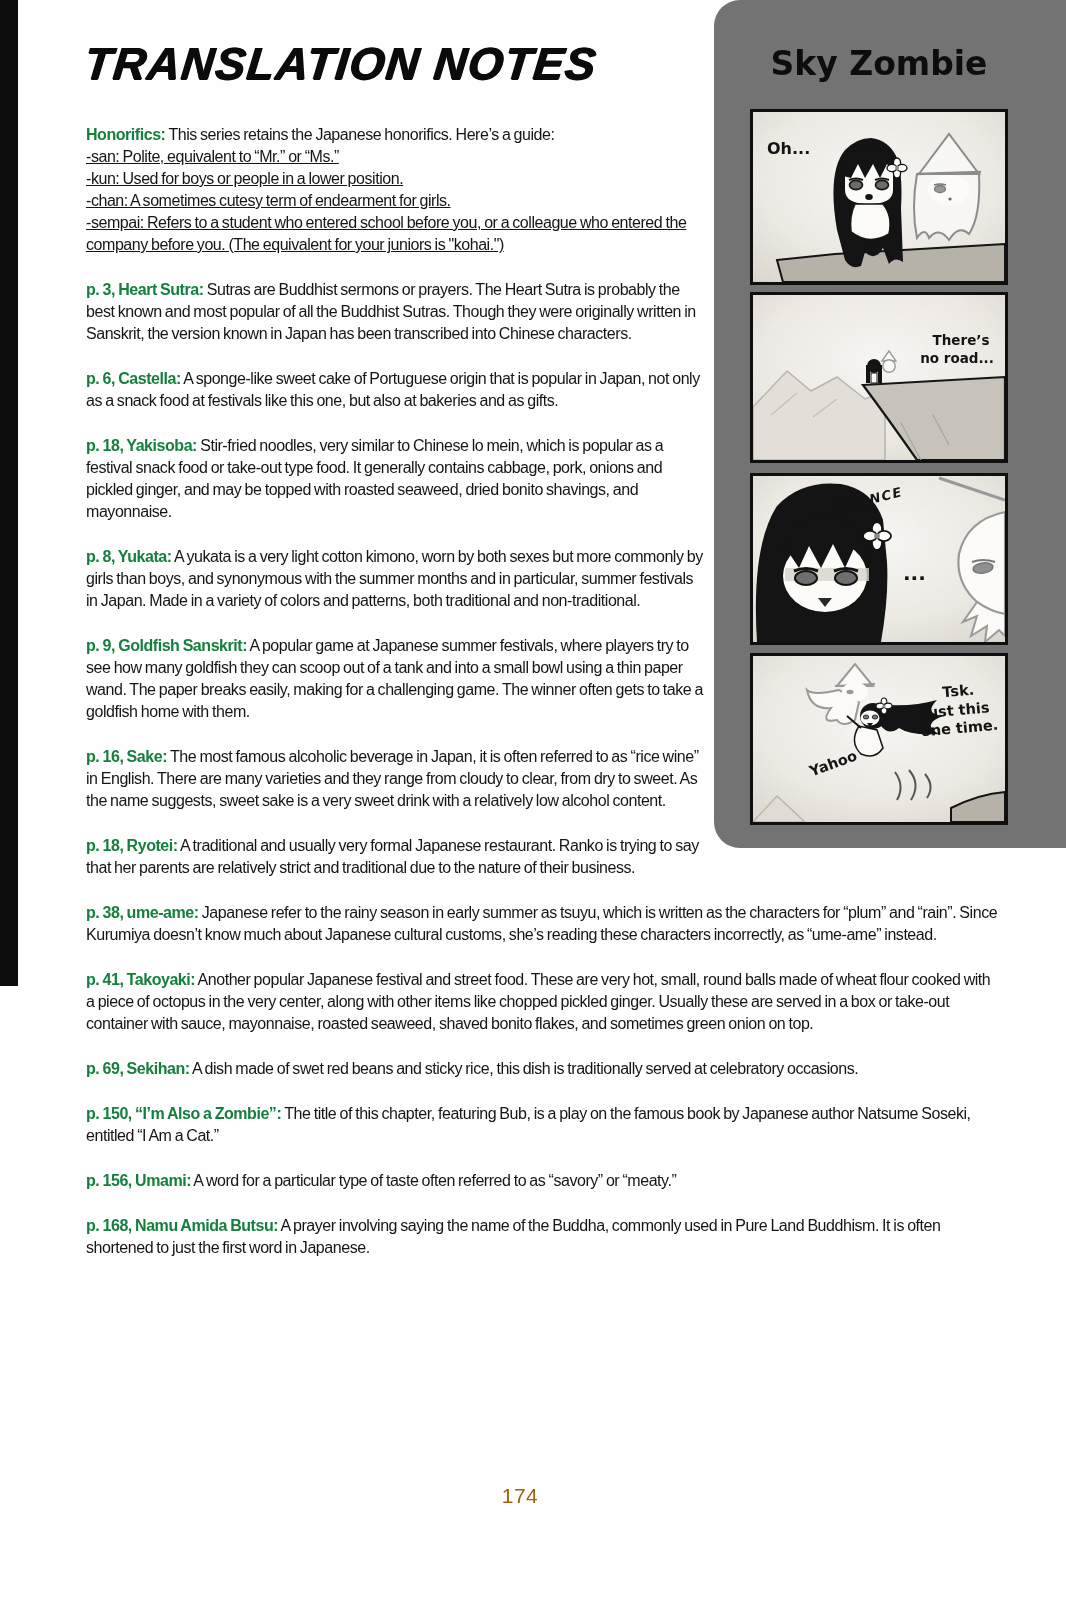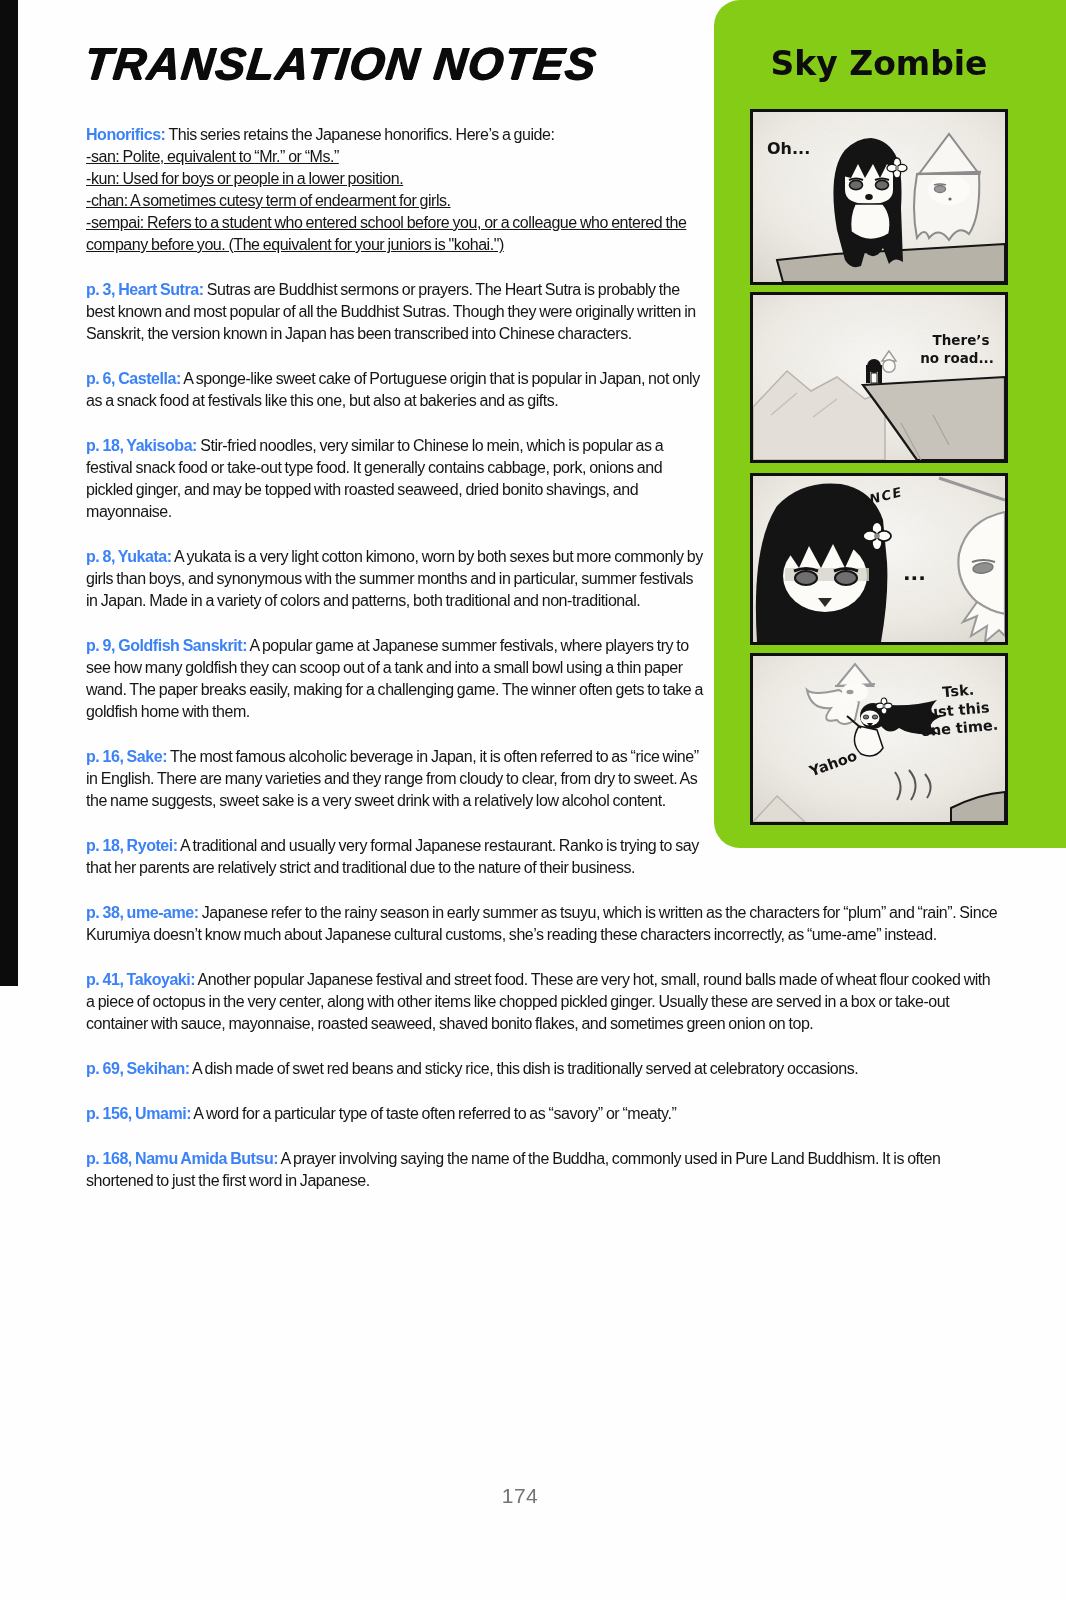--- a/index.html
+++ b/index.html
@@ -6,33 +6,33 @@
   .sheet{position:relative;width:1066px;height:1600px;background:#fefefe;overflow:hidden;
          font-family:"Liberation Sans",sans-serif;color:#141414;}
   .edge-strip{position:absolute;left:0;top:0;width:18px;height:986px;background:#0c0c0c;}
   .page-title{position:absolute;left:84px;top:38px;margin:0;
     font-family:"Liberation Sans",sans-serif;font-style:italic;font-weight:700;
     font-size:45px;letter-spacing:1.5px;color:#0b0b0b;transform:skewX(-6deg);
     text-shadow:1.4px 0 0 #0b0b0b, .7px .5px 0 #0b0b0b;white-space:nowrap;}
   .notes{position:absolute;left:86px;top:124px;width:912px;
     font-size:16px;line-height:22px;letter-spacing:-0.45px;word-spacing:-0.8px;color:#151515;}
   .note{margin:0 0 23px 0;}
-  .note b{font-weight:700;color:#3b82f6;}
+  .note b{font-weight:700;color:#15803d;}
   .narrow{width:618px;}
   .wide{width:912px;}
   .hl{display:block;text-decoration:underline;}
-  .comic{position:absolute;top:0;right:0;width:352px;height:848px;background:#84cc16;
+  .comic{position:absolute;top:0;right:0;width:352px;height:848px;background:#737373;
          border-radius:26px 0 0 26px;}
   .comic-title{position:absolute;top:44px;left:0;width:330px;text-align:center;
     font-family:"DejaVu Sans",sans-serif;font-weight:700;font-size:33px;color:#0d0d0d;
     transform:scaleY(1.04);letter-spacing:0;}
   .panel{position:absolute;left:36px;display:block;background:#f1efe9;border:3px solid #0f0f0f;}
   #p1{top:109px;} #p2{top:292px;} #p3{top:473px;} #p4{top:653px;}
   .page-number{position:absolute;top:1484px;left:0;width:1040px;text-align:center;
-    font-size:21px;letter-spacing:0.5px;color:#737373;}
+    font-size:21px;letter-spacing:0.5px;color:#a16207;}
   svg text{font-family:"DejaVu Sans",sans-serif;font-weight:700;fill:#141414;}
 </style>
 </head>
 <body>
 
 <div class="sheet">
 
   <div class="edge-strip"></div>
 
   <h1 class="page-title">TRANSLATION NOTES</h1>
@@ -49,20 +49,21 @@
     <p class="note narrow"><b>p. 3, Heart Sutra:</b> <span>Sutras are Buddhist sermons or prayers. The Heart Sutra is probably the best known and most popular of all the Buddhist Sutras. Though they were originally written in Sanskrit, the version known in Japan has been transcribed into Chinese characters.</span></p>
     <p class="note narrow"><b>p. 6, Castella:</b> <span>A sponge-like sweet cake of Portuguese origin that is popular in Japan, not only as a snack food at festivals like this one, but also at bakeries and as gifts.</span></p>
     <p class="note narrow"><b>p. 18, Yakisoba:</b> <span>Stir-fried noodles, very similar to Chinese lo mein, which is popular as a festival snack food or take-out type food. It generally contains cabbage, pork, onions and pickled ginger, and may be topped with roasted seaweed, dried bonito shavings, and mayonnaise.</span></p>
     <p class="note narrow"><b>p. 8, Yukata:</b> <span>A yukata is a very light cotton kimono, worn by both sexes but more commonly by girls than boys, and synonymous with the summer months and in particular, summer festivals in Japan. Made in a variety of colors and patterns, both traditional and non-traditional.</span></p>
     <p class="note narrow"><b>p. 9, Goldfish Sanskrit:</b> <span>A popular game at Japanese summer festivals, where players try to see how many goldfish they can scoop out of a tank and into a small bowl using a thin paper wand. The paper breaks easily, making for a challenging game. The winner often gets to take a goldfish home with them.</span></p>
     <p class="note narrow"><b>p. 16, Sake:</b> <span>The most famous alcoholic beverage in Japan, it is often referred to as “rice wine” in English. There are many varieties and they range from cloudy to clear, from dry to sweet. As the name suggests, sweet sake is a very sweet drink with a relatively low alcohol content.</span></p>
     <p class="note narrow"><b>p. 18, Ryotei:</b> <span>A traditional and usually very formal Japanese restaurant. Ranko is trying to say that her parents are relatively strict and traditional due to the nature of their business.</span></p>
     <p class="note wide"><b>p. 38, ume-ame:</b> <span>Japanese refer to the rainy season in early summer as tsuyu, which is written as the characters for “plum” and “rain”. Since Kurumiya doesn’t know much about Japanese cultural customs, she’s reading these characters incorrectly, as “ume-ame” instead.</span></p>
     <p class="note wide"><b>p. 41, Takoyaki:</b> <span>Another popular Japanese festival and street food. These are very hot, small, round balls made of wheat flour cooked with a piece of octopus in the very center, along with other items like chopped pickled ginger. Usually these are served in a box or take-out container with sauce, mayonnaise, roasted seaweed, shaved bonito flakes, and sometimes green onion on top.</span></p>
     <p class="note wide"><b>p. 69, Sekihan:</b> <span>A dish made of swet red beans and sticky rice, this dish is traditionally served at celebratory occasions.</span></p>
+    <p class="note wide"><b>p. 150, “I’m Also a Zombie”:</b> <span>The title of this chapter, featuring Bub, is a play on the famous book by Japanese author Natsume Soseki, entitled “I Am a Cat.”</span></p>
     <p class="note wide"><b>p. 156, Umami:</b> <span>A word for a particular type of taste often referred to as “savory” or “meaty.”</span></p>
     <p class="note wide"><b>p. 168, Namu Amida Butsu:</b> <span>A prayer involving saying the name of the Buddha, commonly used in Pure Land Buddhism. It is often shortened to just the first word in Japanese.</span></p>
   </div>
 
   <aside class="comic">
 
     <svg width="0" height="0" style="position:absolute" aria-hidden="true">
       <defs>
         <radialGradient id="paper" cx="50%" cy="40%" r="85%">
           <stop offset="0%" stop-color="#fbfaf7"></stop>

